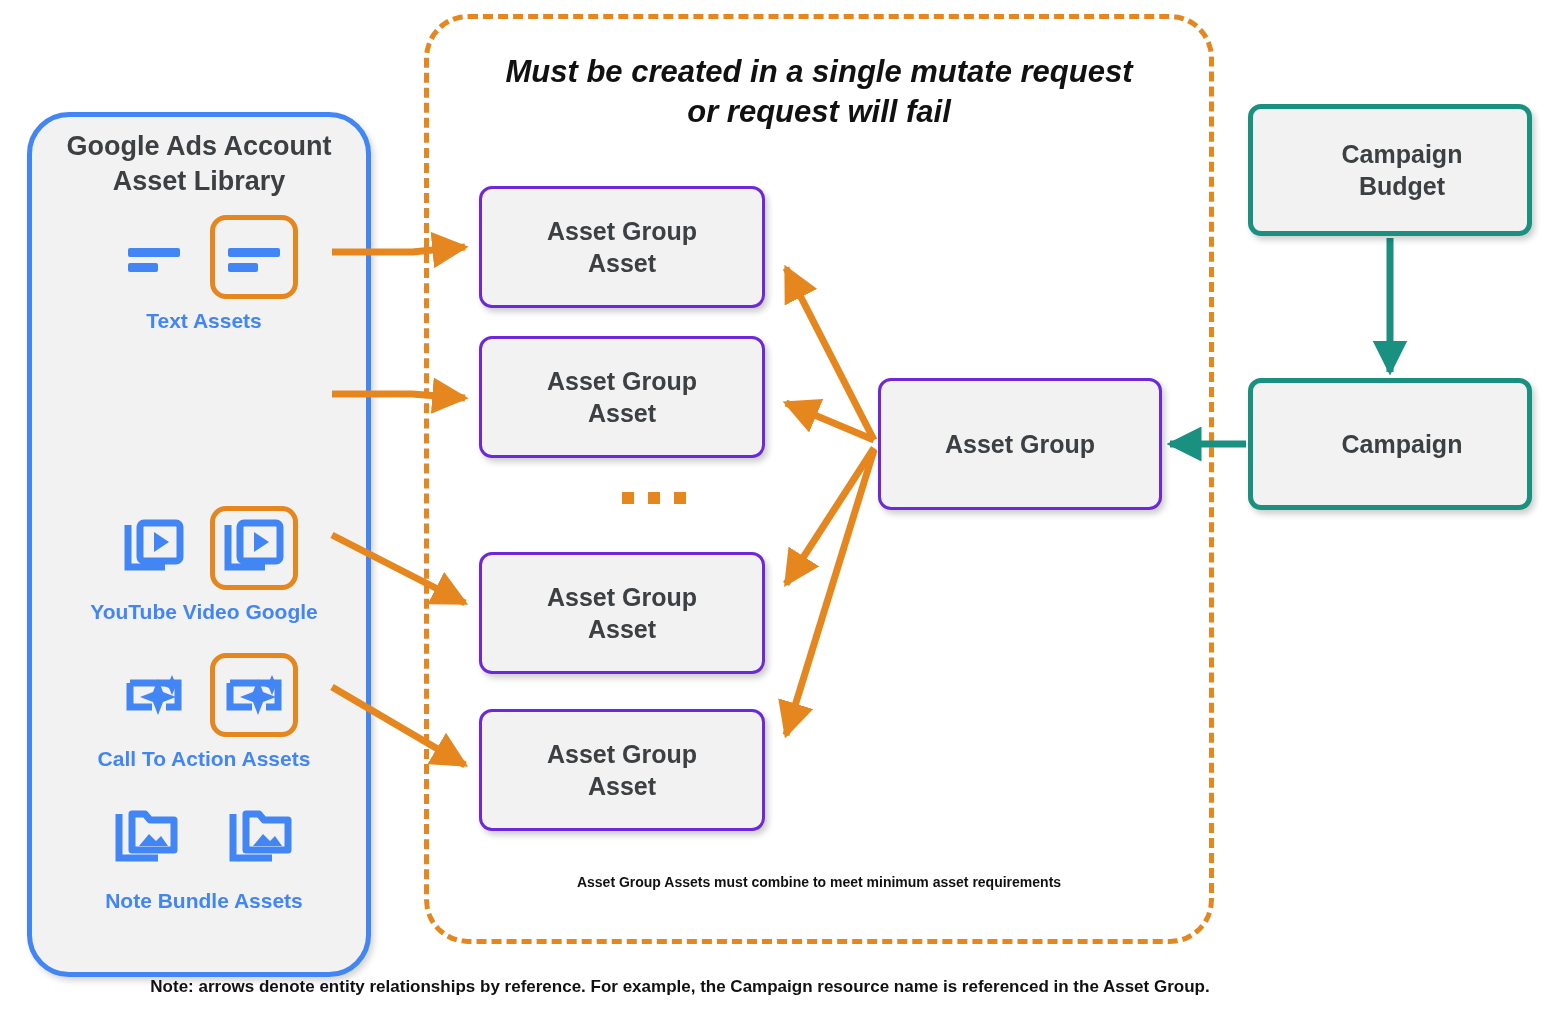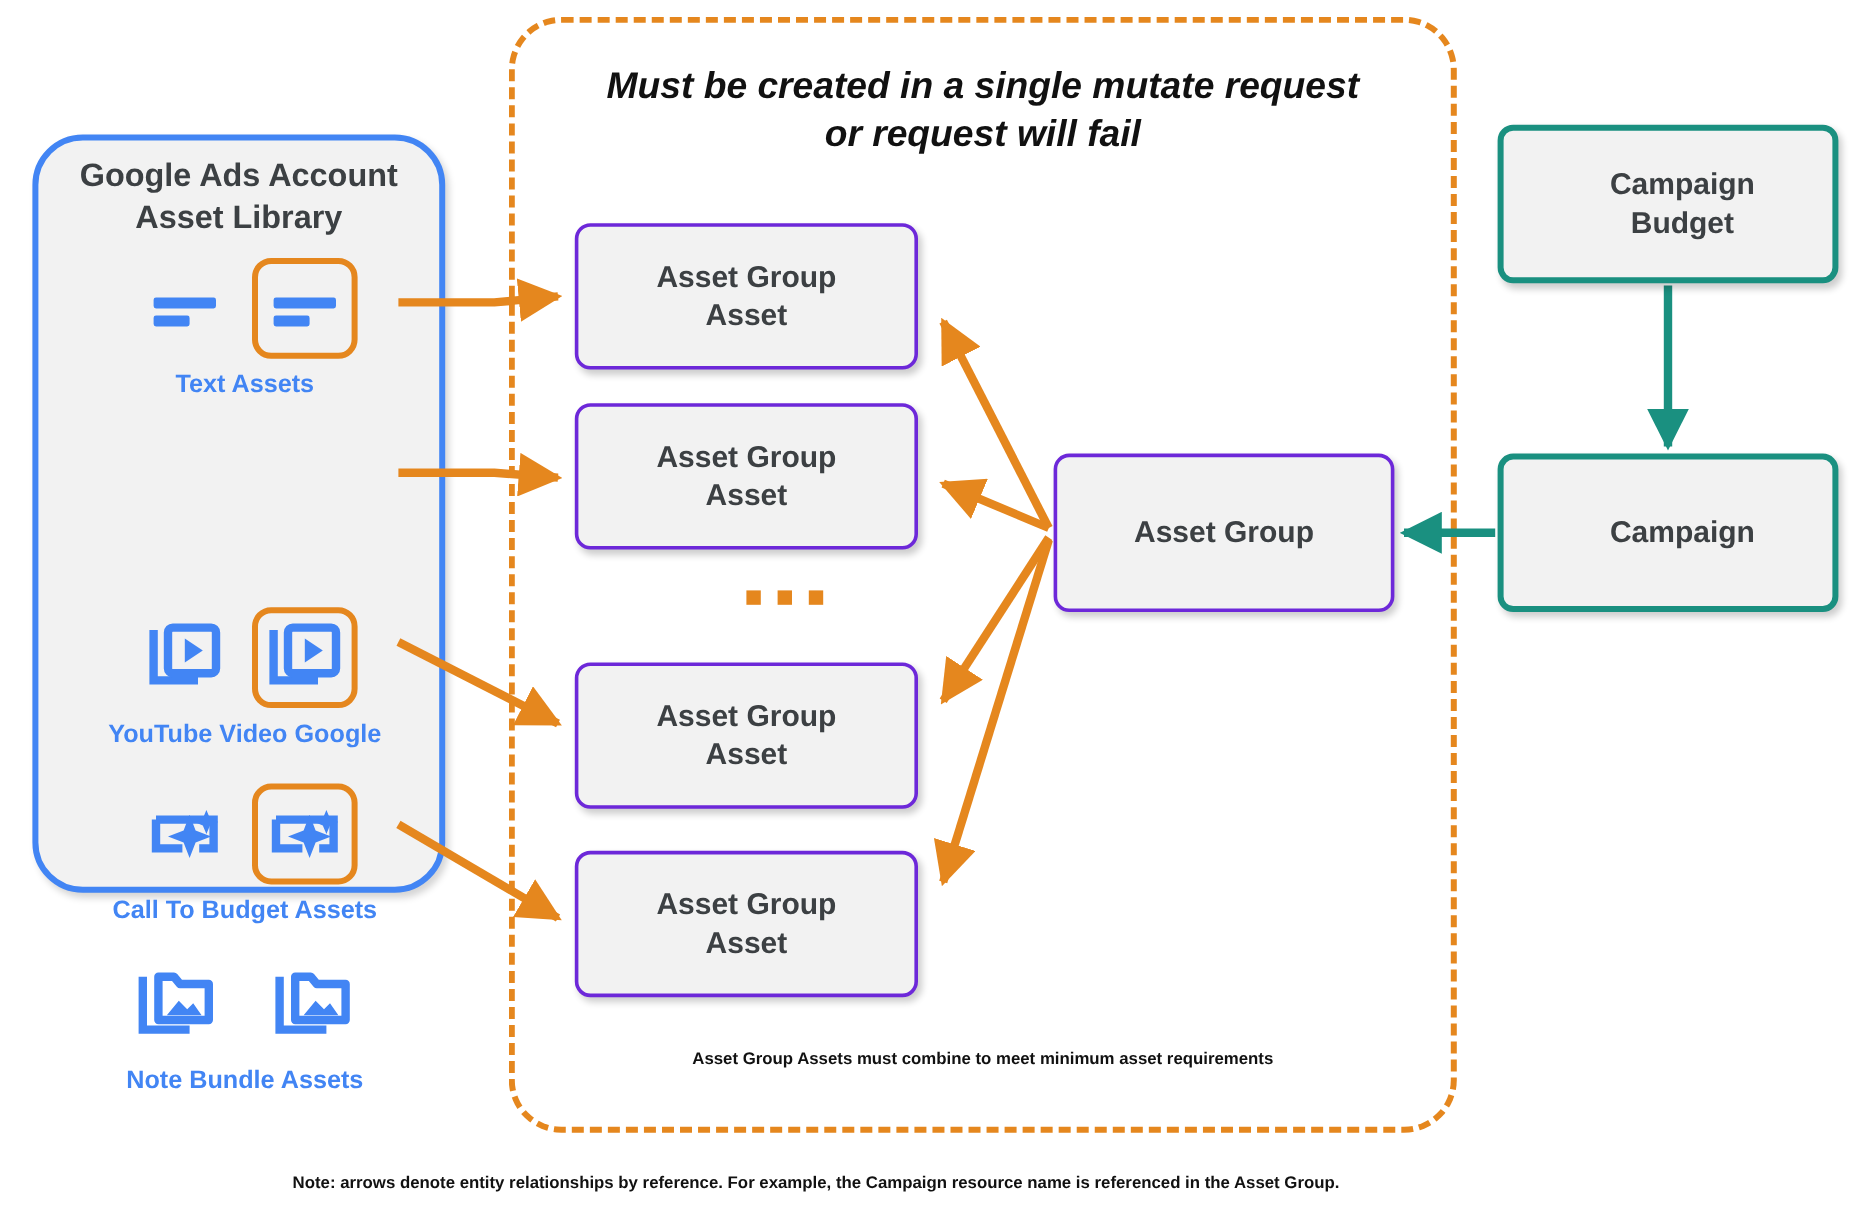--- a/index.html
+++ b/index.html
@@ -26,21 +26,21 @@
     pointer-events: none;
   }
   svg.layer * { pointer-events: auto; }
 
   
   #library {
     position: absolute;
     left: 27px;
     top: 112px;
     width: 344px;
-    height: 632px;
+    height: 865px;
     background: #f2f2f2;
     border: 5px solid #4285f4;
     border-radius: 42px;
     box-sizing: border-box;
     box-shadow: 3px 4px 6px rgba(0,0,0,0.17);
   }
   #library-title {
     position: absolute;
     left: 0;
     top: 12px;
@@ -170,21 +170,21 @@
     background: #e5871e;
   }
 
   
   #bottom-note {
     position: absolute;
     left: 0;
     top: 977px;
     width: 1360px;
     text-align: center;
-    font-size: 14px;
+    font-size: 17px;
     font-weight: bold;
     color: #111111;
   }
 </style>
 </head>
 <body>
 
 <div id="stage">
 
   <div id="library">
@@ -242,21 +242,21 @@
         </div>
         <div class="icon-slot boxed">
           <svg width="64" height="52" viewBox="0 0 64 52" aria-hidden="true">
             <path d="M8 14 L8 38 L30 38" fill="none" stroke="#4285f4" stroke-width="7"></path>
             <path d="M8 14 L56 14 L56 38 L44 38" fill="none" stroke="#4285f4" stroke-width="7"></path>
             <path d="M36 10 L41 23 L54 28 L41 33 L36 46 L31 33 L18 28 L31 23 Z" fill="#4285f4"></path>
             <path d="M50 6 L53 13 L60 16 L53 19 L50 26 L47 19 L40 16 L47 13 Z" fill="#4285f4"></path>
           </svg>
         </div>
       </div>
-      <div class="asset-label">Call To Budget Assets</div>
+      <div class="asset-label">Call To Action Assets</div>
     </div>
 
     <div class="asset-row" style="top:672px">
       <div class="icon-pair" style="gap:26px">
         <div class="icon-slot">
           <svg width="66" height="62" viewBox="0 0 66 62" aria-hidden="true">
             <path d="M5 8 L5 52 L44 52" fill="none" stroke="#4285f4" stroke-width="7"></path>
             <path d="M18 8 L18 44 L60 44 L60 14 L36 14 L31 8 Z" fill="none" stroke="#4285f4" stroke-width="7" stroke-linejoin="round"></path>
             <path d="M25 40 L35 28 L42 35 L47 30 L54 40 Z" fill="#4285f4"></path>
           </svg>

